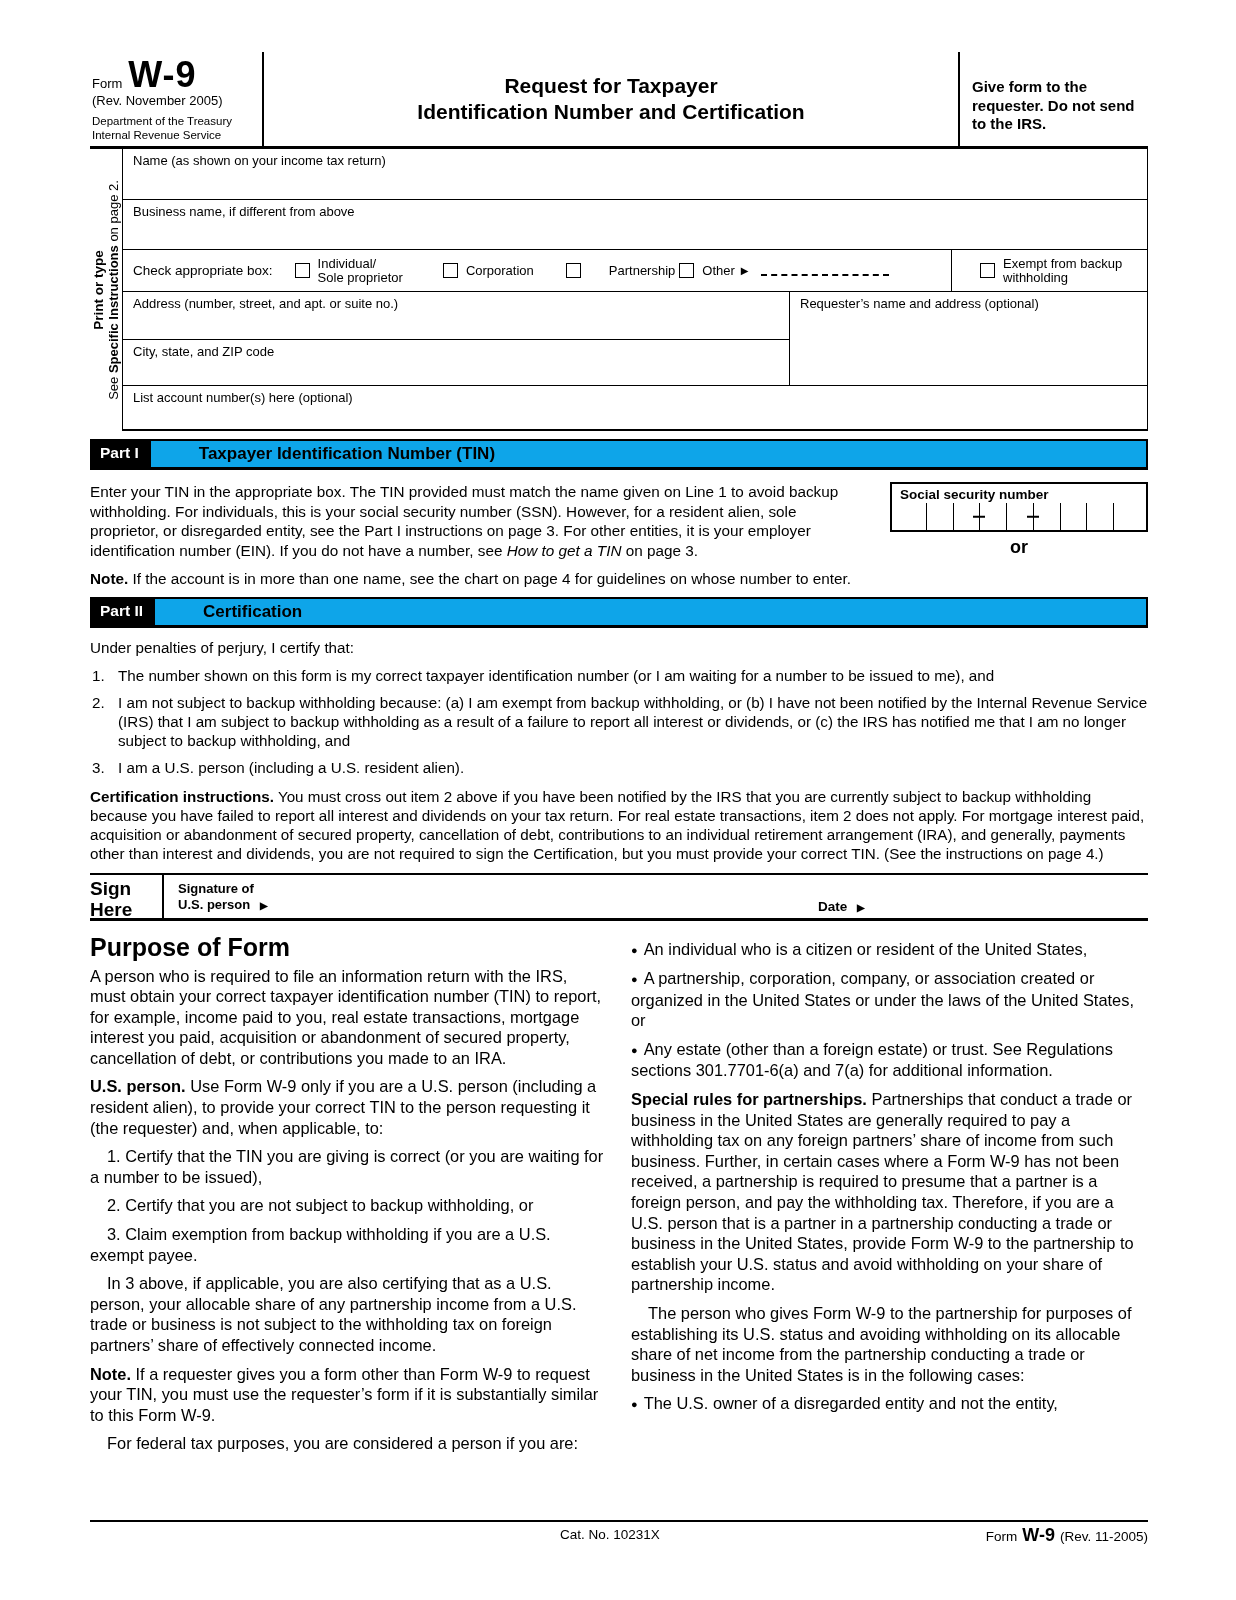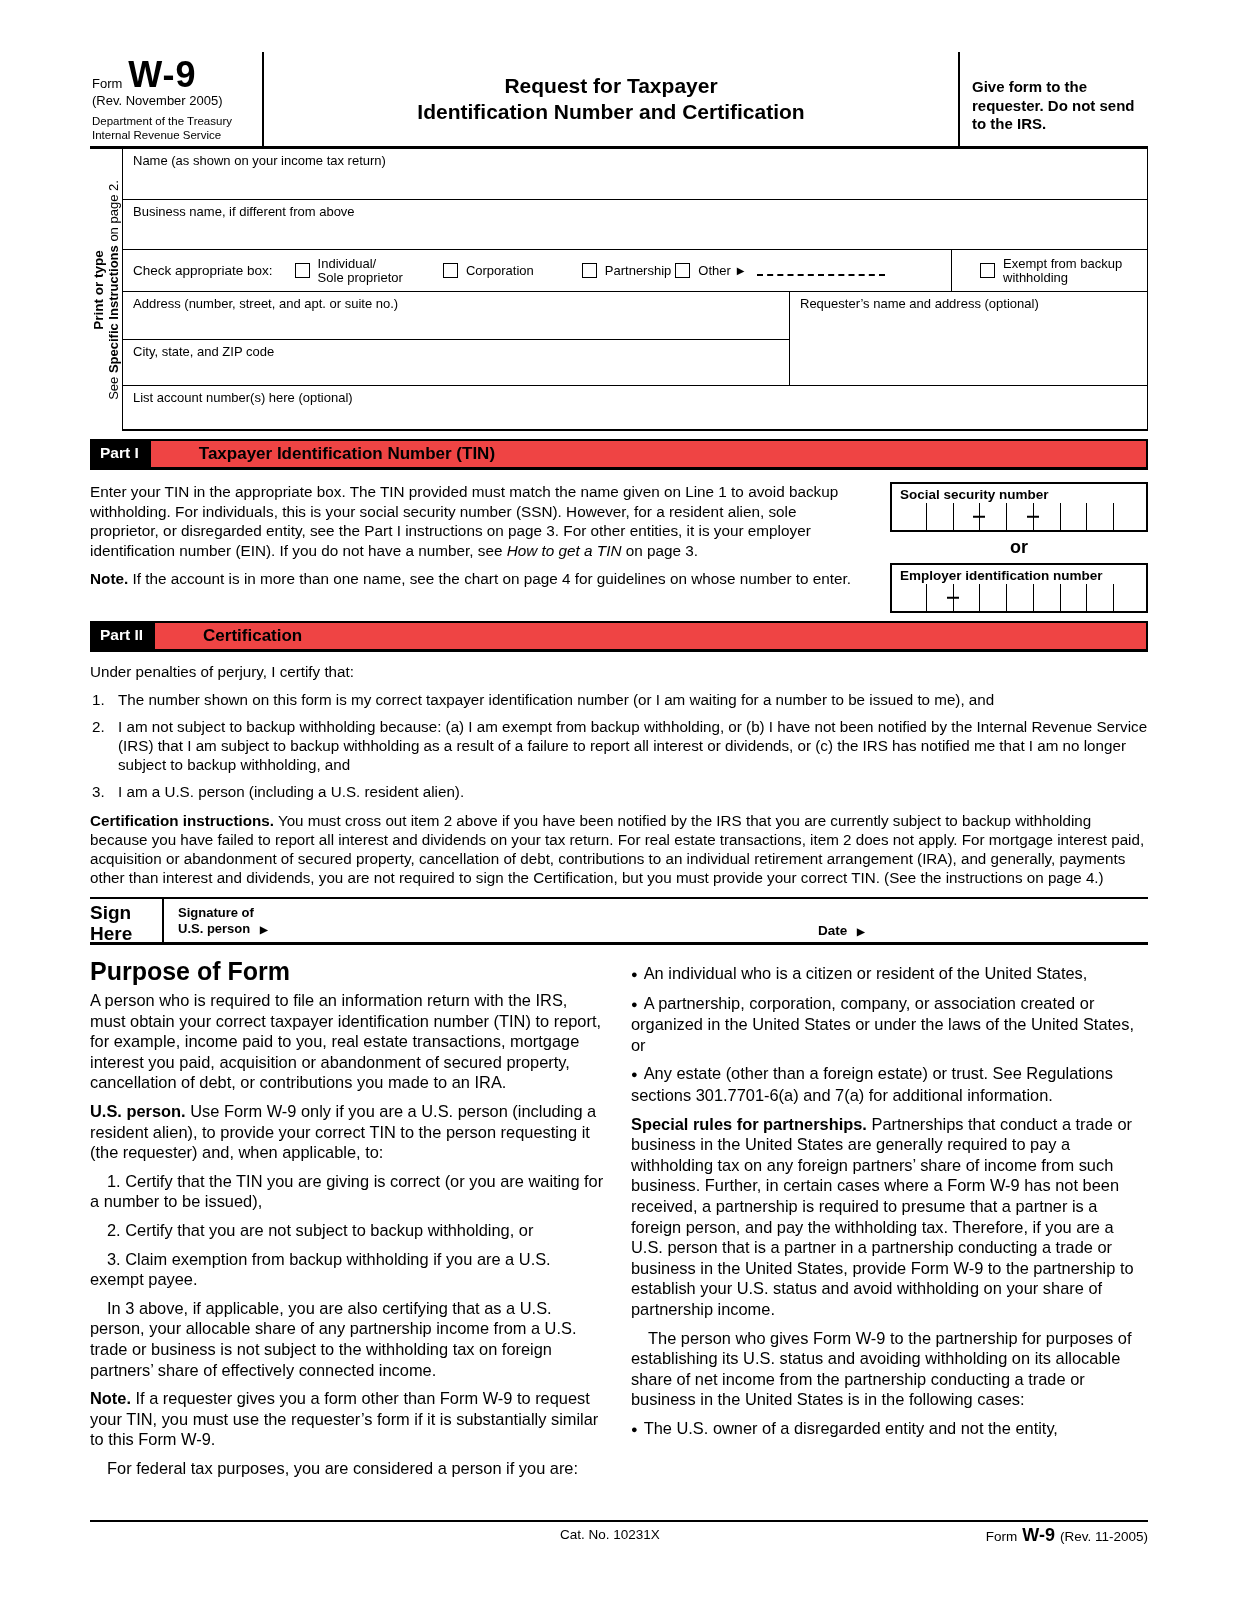--- a/index.html
+++ b/index.html
@@ -41,21 +41,21 @@
 
   .cbx { width:15px; height:15px; border:1.8px solid #000; background:#fff; flex:none; }
   .check-row-label { font-size:13.5px; margin-left:10px; flex:none; }
   .cb-item { display:flex; align-items:center; }
   .cb-lbl { font-size:13px; line-height:14px; margin-left:8px; }
   .arrow { font-size:10px; margin-left:6px; }
   .dotted { width:128px; border-bottom:2.5px dashed #000; margin:0 10px 0 12px; align-self:center; transform:translateY(4px); }
   .exempt-cell { width:196px; align-self:stretch; border-left:1.8px solid #000; display:flex; align-items:center; padding-left:28px; }
 
   
-  .part-bar { display:flex; align-items:stretch; border:2px solid #000; border-bottom:3.5px solid #000; background:#ef4444; }
+  .part-bar { display:flex; align-items:stretch; border:2px solid #000; border-bottom:3.5px solid #000; background:#0ea5e9; }
   .part-label { background:#000; color:#fff; font-weight:bold; font-size:15.5px; padding:3px 12px 3px 8px; }
   .part-title { font-weight:bold; font-size:17px; padding:3px 0 3px 0; margin-left:48px; }
 
   
   .p1-flex { display:flex; margin-top:12px; }
   .p1-left { flex:1; padding-right:24px; }
   .body-text { font-size:15.3px; line-height:19.5px; }
   .p1-note { margin-top:9px; }
   .p1-right { width:258px; flex:none; }
   .tin-box { border:2px solid #000; padding:3px 6px 0 8px; background:#fff; }
@@ -146,21 +146,21 @@
             <div class="cbx"></div>
             <div class="cb-lbl">
               <div>Individual/</div>
               <div>Sole proprietor</div>
             </div>
           </div>
           <div class="cb-item" style="margin-left:40px;">
             <div class="cbx"></div>
             <span class="cb-lbl">Corporation</span>
           </div>
-          <div class="cb-item" style="margin-left:48px;">
+          <div class="cb-item" style="margin-left:32px;gap:20px;">
             <div class="cbx"></div>
             <span class="cb-lbl">Partnership</span>
           </div>
           <div class="cb-item" style="margin-left:4px;">
             <div class="cbx"></div>
             <span class="cb-lbl">Other</span>
             <span class="arrow">▶</span>
           </div>
           <div class="dotted"></div>
           <div class="exempt-cell" style="margin-left:auto;">
@@ -209,34 +209,20 @@
               <div class="tcell dash"></div>
             <div class="tcell"></div>
               <div class="tcell dash"></div>
             <div class="tcell"></div>
               <div class="tcell"></div>
               <div class="tcell"></div>
               <div class="tcell"></div>
           </div>
         </div>
         <div class="or-line">or</div>
-        <div class="tin-box">
-          <div class="tin-label">Employer identification number</div>
-          <div class="tin-cells">
-            <div class="tcell"></div>
-              <div class="tcell dash"></div>
-            <div class="tcell"></div>
-              <div class="tcell"></div>
-              <div class="tcell"></div>
-            <div class="tcell"></div>
-              <div class="tcell"></div>
-              <div class="tcell"></div>
-              <div class="tcell"></div>
-          </div>
-        </div>
       </div>
     </div>
 
     <div class="part-bar" style="margin-top:8px;">
       <div class="part-label">Part II</div>
       <div class="part-title">Certification</div>
     </div>
 
     <div class="p2-body">
       <div class="p2-intro">Under penalties of perjury, I certify that:</div>

